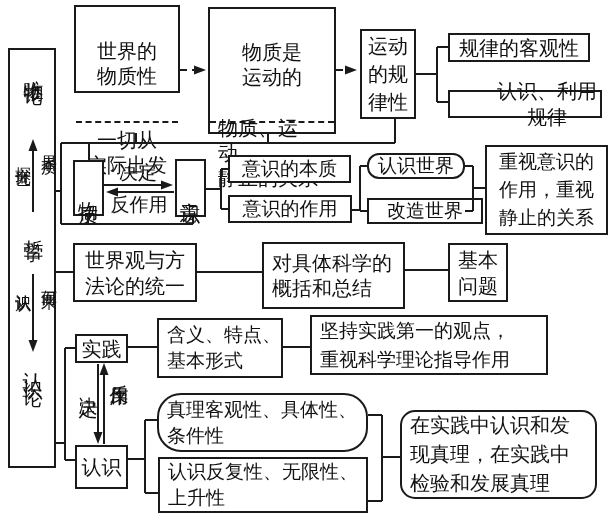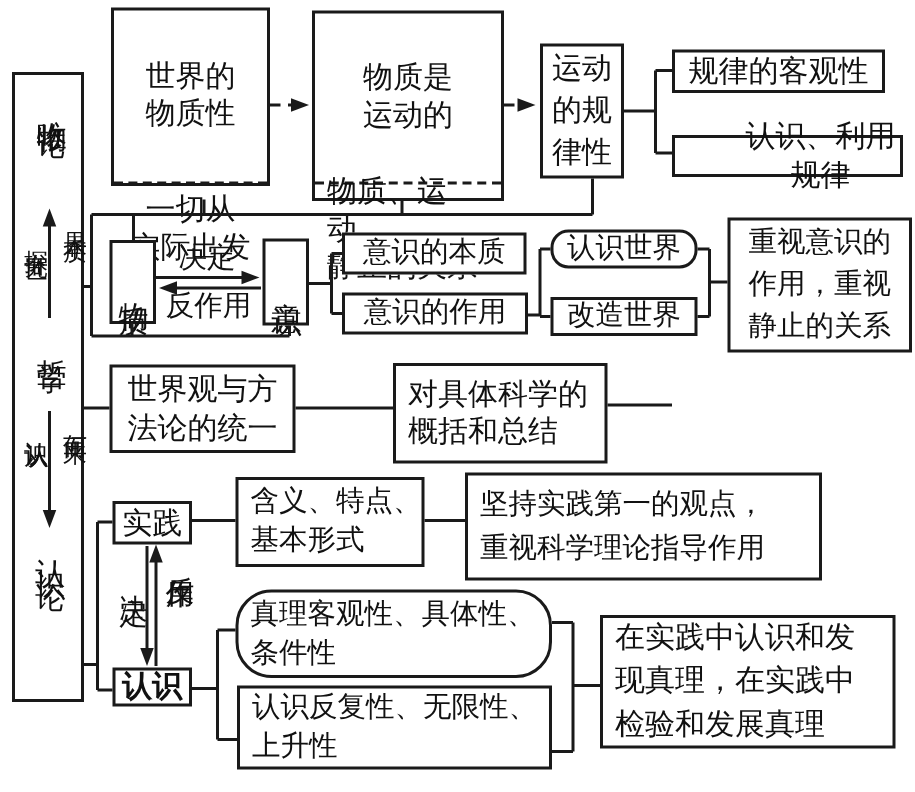--- a/index.html
+++ b/index.html
@@ -72,21 +72,21 @@
 
   <div class="box" style="left:8px;top:48px;width:48px;height:420px;"></div>
   <div class="panel-lbl" style="left:21px;top:64px;font-size:20px;letter-spacing:3px;">唯物论</div>
   <div class="panel-lbl" style="left:12px;top:154px;font-size:16px;letter-spacing:2px;">探究世</div>
   <div class="panel-lbl" style="left:38px;top:142px;font-size:16px;letter-spacing:2px;">界本质</div>
   <div class="panel-lbl" style="left:21px;top:223px;font-size:20px;letter-spacing:4px;">哲学</div>
   <div class="panel-lbl" style="left:12px;top:281px;font-size:16px;letter-spacing:1px;">认识从</div>
   <div class="panel-lbl" style="left:38px;top:277px;font-size:16px;letter-spacing:2px;">何而来</div>
   <div class="panel-lbl" style="left:20px;top:356px;font-size:20px;letter-spacing:8px;">认识论</div>
 
-  <div class="box split" style="left:74px;top:5px;width:106px;height:119px;">
+  <div class="box split" style="left:74px;top:5px;width:106px;height:88px;">
     <div class="sec" style="height:62px;">世界的
 物质性</div>
     <div class="sec sec-bottom" style="height:62px;">一切从
 实际出发</div>
   </div>
   <div class="box split" style="left:208px;top:7px;width:128px;height:127px;">
     <div class="sec" style="height:60px;">物质是
 运动的</div>
     <div class="sec sec-bottom ta-l" style="height:63px;">物质、运动、
 静止的关系</div>
@@ -97,40 +97,42 @@
   <div class="box" style="left:448px;top:33px;width:142px;height:29px;">规律的客观性</div>
   <div class="box" style="left:448px;top:90px;width:154px;height:28px;padding-left:44px;">认识、利用规律</div>
 
   <div class="box vtext" style="left:73px;top:160px;width:31px;height:56px;letter-spacing:2px;">物质</div>
   <div class="lbl" style="left:115px;top:162px;width:46px;text-align:center;">决定</div>
   <div class="lbl" style="left:108px;top:194px;width:62px;text-align:center;">反作用</div>
   <div class="box vtext" style="left:175px;top:159px;width:31px;height:58px;letter-spacing:2px;">意识</div>
   <div class="box" style="left:228px;top:155px;width:123px;height:28px;font-size:19px;">意识的本质</div>
   <div class="box" style="left:228px;top:195px;width:124px;height:28px;font-size:19px;">意识的作用</div>
   <div class="box" style="left:367px;top:153px;width:98px;height:26px;font-size:19px;border-radius:12px;">认识世界</div>
-  <div class="box" style="left:367px;top:198px;width:98px;height:26px;font-size:19px;">改造世界</div>
+  <div class="box" style="left:367px;top:198px;width:116px;height:26px;font-size:19px;">改造世界</div>
   <div class="box" style="left:485px;top:145px;width:123px;height:90px;line-height:28px;font-size:19px;">重视意识的
 作用，重视
 静止的关系</div>
 
   <div class="box" style="left:73px;top:243px;width:124px;height:59px;">世界观与方
 法论的统一</div>
   <div class="box ta-l" style="left:262px;top:242px;width:143px;height:67px;line-height:25px;">对具体科学的
 概括和总结</div>
+  <div class="box" style="left:448px;top:243px;width:60px;height:59px;">基本
+问题</div>
 
   <div class="box" style="left:75px;top:334px;width:53px;height:29px;">实践</div>
   <div class="lbl vtext" style="left:77px;top:381px;letter-spacing:2px;">决定</div>
   <div class="lbl vtext" style="left:108px;top:369px;letter-spacing:2px;">反作用</div>
   <div class="box ta-l" style="left:157px;top:318px;width:126px;height:60px;font-size:19px;">含义、特点、
 基本形式</div>
-  <div class="box ta-l" style="left:310px;top:315px;width:238px;height:72px;font-size:19px;line-height:29px;">坚持实践第一的观点，
+  <div class="box ta-l" style="left:310px;top:315px;width:238px;height:60px;font-size:19px;line-height:29px;">坚持实践第一的观点，
 重视科学理论指导作用</div>
 
-  <div class="box" style="left:75px;top:445px;width:53px;height:26px;font-weight:bold;">认识</div>
+  <div class="box" style="left:75px;top:445px;width:53px;height:44px;">认识</div>
   <div class="box ta-l" style="left:157px;top:393px;width:211px;height:59px;font-size:19px;border-radius:24px;">真理客观性、具体性、
 条件性</div>
   <div class="box ta-l" style="left:158px;top:457px;width:210px;height:56px;font-size:19px;">认识反复性、无限性、
 上升性</div>
-  <div class="box ta-l" style="left:400px;top:410px;width:197px;height:89px;line-height:29px;">在实践中认识和发
+  <div class="box ta-l" style="left:400px;top:410px;width:197px;height:89px;line-height:29px;border-radius:15px;">在实践中认识和发
 现真理，在实践中
 检验和发展真理</div>
 
 </div>
 
 </body></html>

